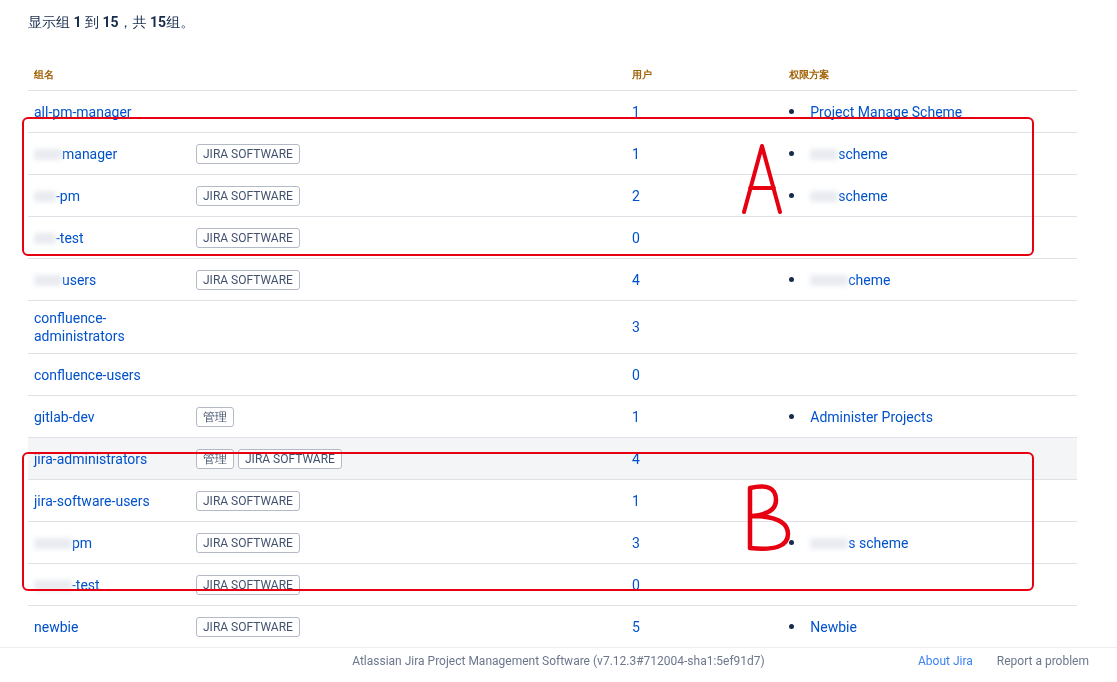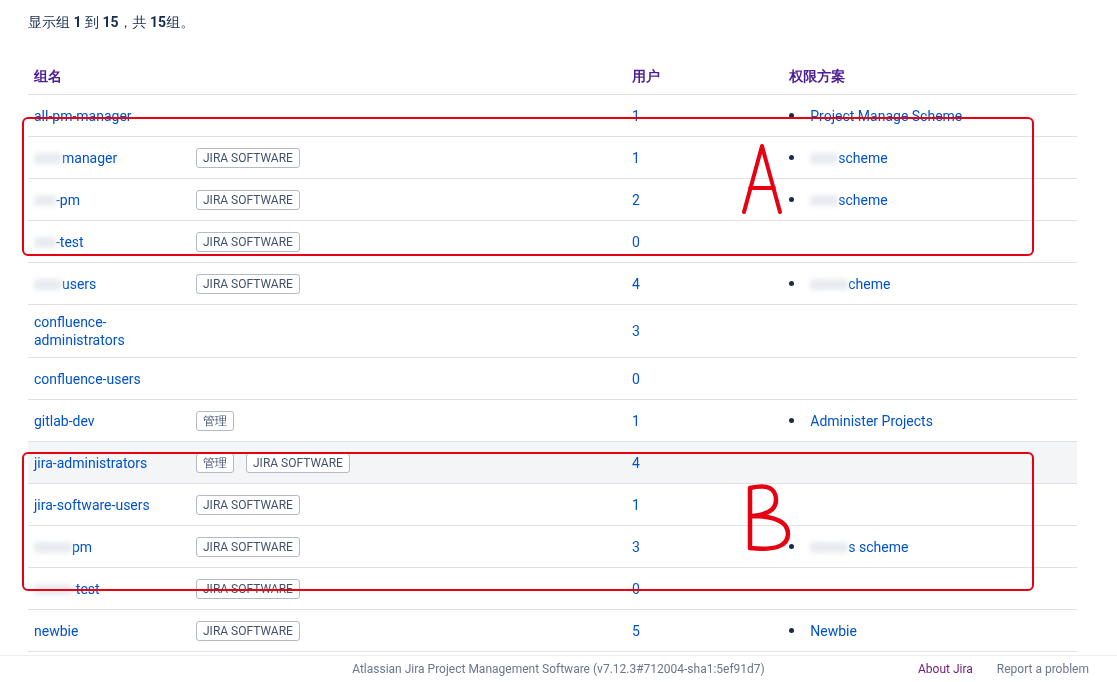--- a/index.html
+++ b/index.html
@@ -14,22 +14,22 @@
     overflow: hidden;
   }
   .content { padding: 14px 40px 0 28px; }
   .summary { font-size: 14px; color: #172B4D; margin-bottom: 28px; }
   .summary b { font-weight: 700; }
 
   table { width: 100%; border-collapse: collapse; table-layout: fixed; }
   thead th {
     text-align: left;
     font-weight: 700;
-    color: #4c1d95;
-    font-size: 14px;
+    color: #a16207;
+    font-size: 10px;
     padding: 8px 6px;
     border-bottom: 1px solid #dfe1e6;
   }
   tbody td {
     padding: 8px 6px;
     border-bottom: 1px solid #dfe1e6;
     vertical-align: middle;
     font-size: 14px;
     height: 42px;
   }
@@ -40,21 +40,21 @@
   .link { color: #0052CC; text-decoration: none; cursor: pointer; }
 
   .badge {
     display: inline-block;
     border: 1px solid #b3bac5;
     border-radius: 3px;
     padding: 1px 6px;
     font-size: 12px;
     color: #42526E;
     background: #fff;
-    margin-right: 12px;
+    margin-right: 4px;
     line-height: 16px;
   }
   .name-cell { display: flex; align-items: center; gap: 12px; }
   .name-wrap { display: inline-flex; align-items: center; min-width: 150px; }
   .blur {
     display: inline-block;
     background: #e8ebf0;
     filter: blur(2.5px);
     border-radius: 3px;
     height: 11px;
@@ -71,21 +71,21 @@
     border-radius: 6px;
     pointer-events: none;
   }
   .anno-letter {
     position: absolute;
     pointer-events: none;
   }
 
   .footer {
     position: absolute;
-    bottom: 4px;
+    bottom: 12px;
     left: 0; right: 0;
     display: flex;
     justify-content: center;
     gap: 28px;
     font-size: 12px;
     color: #6B778C;
     padding: 6px 0 2px 0;
     border-top: 1px solid #eceef1;
   }
   .footer .right-group { position:absolute; right:28px; display:flex; gap:24px; }
@@ -312,16 +312,16 @@
 </svg>
 
 <div class="anno-box" style="left:22px; top:452px; width:1012px; height:139px;"></div>
 <svg class="anno-letter" style="left:738px; top:478px;" width="56" height="78" viewBox="0 0 56 78">
   <path d="M 12 70 L 12 10 Q 38 4 38 22 Q 38 36 14 38 Q 50 38 50 56 Q 50 74 12 70" stroke="#e60012" stroke-width="4.5" fill="none" stroke-linecap="round" stroke-linejoin="round"></path>
 </svg>
 
 <div class="footer">
   <span>Atlassian Jira Project Management Software (v7.12.3#712004-sha1:5ef91d7)</span>
   <div class="right-group">
-    <span class="link" style="color:#701a75">About Jira</span>
+    <span class="link" style="color:#3b82f6">About Jira</span>
     <span class="link" style="color:#6B778C">Report a problem</span>
   </div>
 </div>
 
 </body></html>

